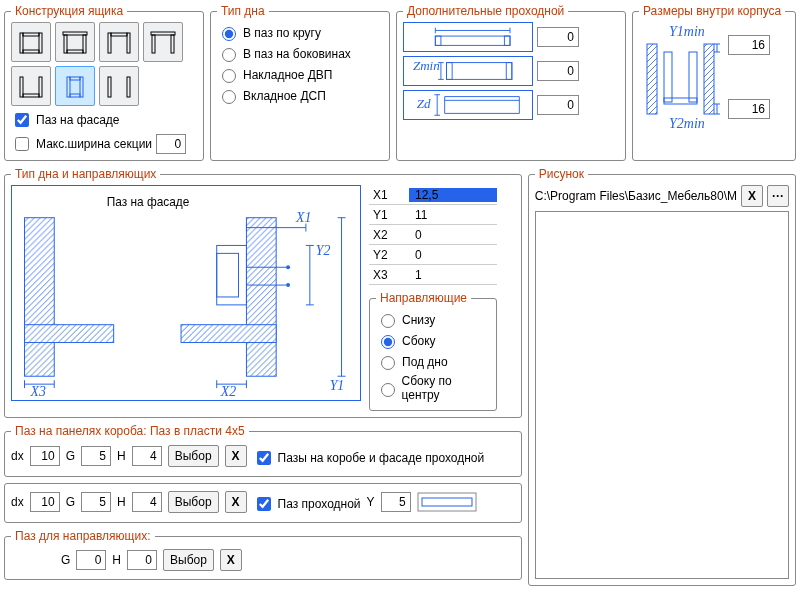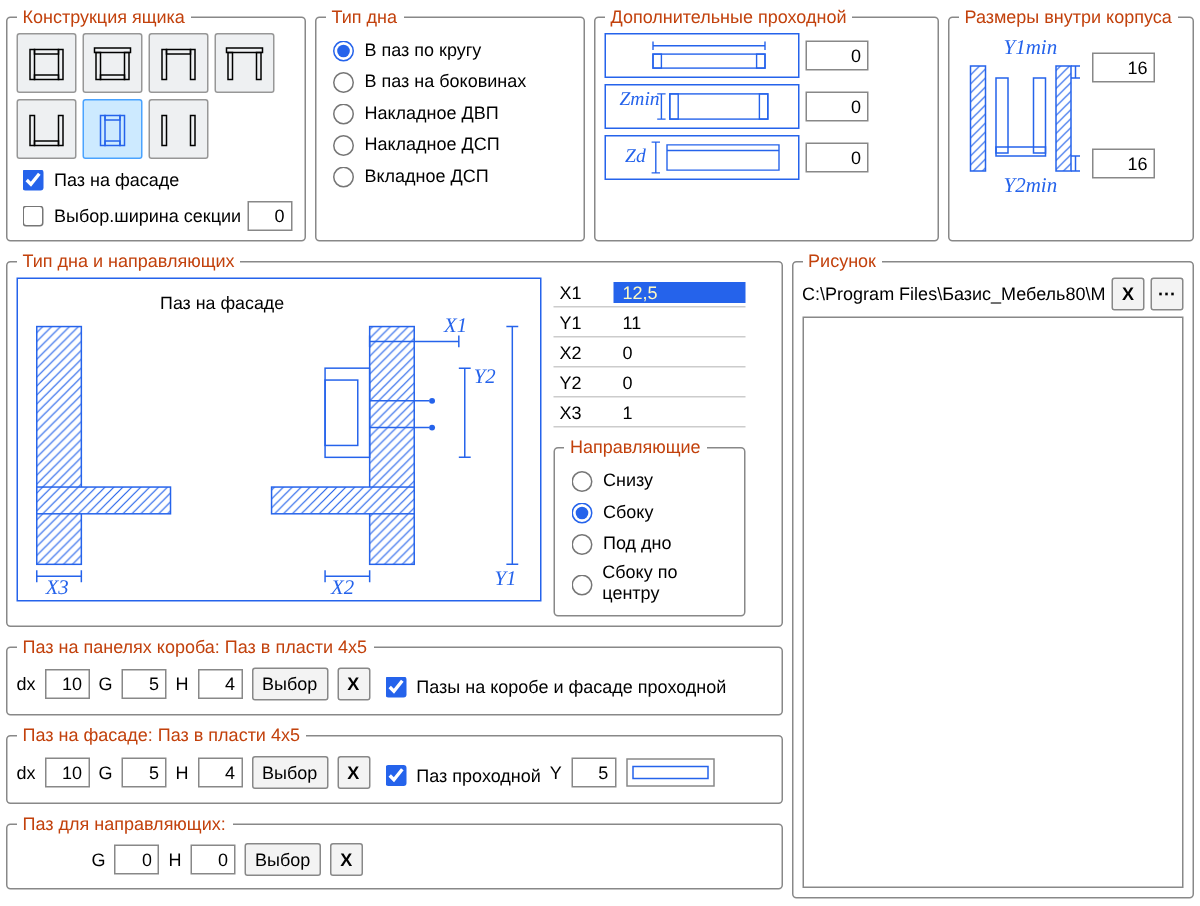--- a/index.html
+++ b/index.html
@@ -23,21 +23,21 @@
   .body-size svg { display:block; }
   .mid-row { display: flex; gap: 6px; margin-bottom: 6px; }
   .mid-left { width: 595px; display: flex; flex-direction: column; gap: 6px; }
   .type-bottom-guides { display: flex; gap: 8px; }
   .big-diagram { border: 1px solid #2563eb; width: 350px; height: 216px; position: relative; background: #fff; overflow:hidden; }
   .big-diagram svg { width:100%; height:100%; }
   .xy-table { width: 128px; }
   .xy-table .xyrow { display: flex; border-bottom: 1px solid #ccc; height: 20px; align-items: center; }
   .xy-table .k { width: 40px; padding-left: 4px; }
   .xy-table .v { flex: 1; padding: 0 6px; text-align: left; }
-  .xy-table .v.sel { background: #2563eb; color: #fef9c3; }
+  .xy-table .v.sel { background: #2563eb; color: #000000; }
   .guides-group { margin-top: 6px; width: 128px; }
   .bottom-groups fieldset { margin-bottom: 6px; }
   .inline-controls { display: flex; align-items: center; gap: 6px; flex-wrap: wrap; padding: 2px 0; }
   .btn { height: 22px; border: 1px solid #888; background: #f3f3f3; padding: 0 6px; cursor: pointer; border-radius: 2px; font-size: 12px; }
   .btn.sq { width: 22px; padding: 0; text-align: center; font-weight: bold; }
   .right-col { width: 195px; display: flex; flex-direction: column; }
   .path-row { display: flex; gap: 4px; align-items: center; margin-bottom: 4px; }
   .path-text { flex: 1; overflow: hidden; white-space: nowrap; font-size: 12px; }
   .preview { flex: 1; border: 1px solid #888; background: #fff; min-height: 360px; }
   .blue-label { fill: #2563eb; font-style: italic; font-family: 'Times New Roman', serif; font-size: 14px; }
@@ -111,43 +111,39 @@
             <rect x="23" y="6" width="3" height="20" fill="none" stroke="#000"></rect>
           </svg>
         </div>
     </div>
     <label class="chk">
       <input type="checkbox" checked="" style="">
       <span>Паз на фасаде</span>
     </label>
     <label class="chk">
       <input type="checkbox" style="">
-      <span>Выбор.ширина секции</span>
+      <span>Макс.ширина секции</span>
       <input class="num-input small" value="0" style="">
     </label>
   </fieldset>
 
   <fieldset style="width:180px;">
     <legend>Тип дна</legend>
     <div class="radio-list">
       <label>
           <input type="radio" name="bt" checked="" style="">
           <span>В паз по кругу</span>
         </label>
       <label>
           <input type="radio" name="bt" style="">
           <span>В паз на боковинах</span>
         </label>
       <label>
           <input type="radio" name="bt" style="">
           <span>Накладное ДВП</span>
-        </label>
-      <label>
-          <input type="radio" name="bt" style="">
-          <span>Накладное ДСП</span>
         </label>
       <label>
           <input type="radio" name="bt" style="">
           <span>Вкладное ДСП</span>
         </label>
     </div>
   </fieldset>
 
   <fieldset style="width:230px;">
     <legend>Дополнительные проходной</legend>
@@ -309,21 +305,20 @@
           <button class="btn">Выбор</button>
           <button class="btn sq">X</button>
           <label class="chk">
               <input type="checkbox" checked="" style="">
               <span>Пазы на коробе и фасаде проходной</span>
             </label>
         </div>
       </fieldset>
 
       <fieldset>
-        <legend><span>Паз на фасаде: </span><span>Паз в пласти 4x5</span></legend>
         <div class="inline-controls">
           <span>dx</span>
           <input class="num-input small" value="10" style="">
           <span>G</span>
           <input class="num-input small" value="5" style="">
           <span>H</span>
           <input class="num-input small" value="4" style="">
           <button class="btn">Выбор</button>
           <button class="btn sq">X</button>
           <label class="chk">

